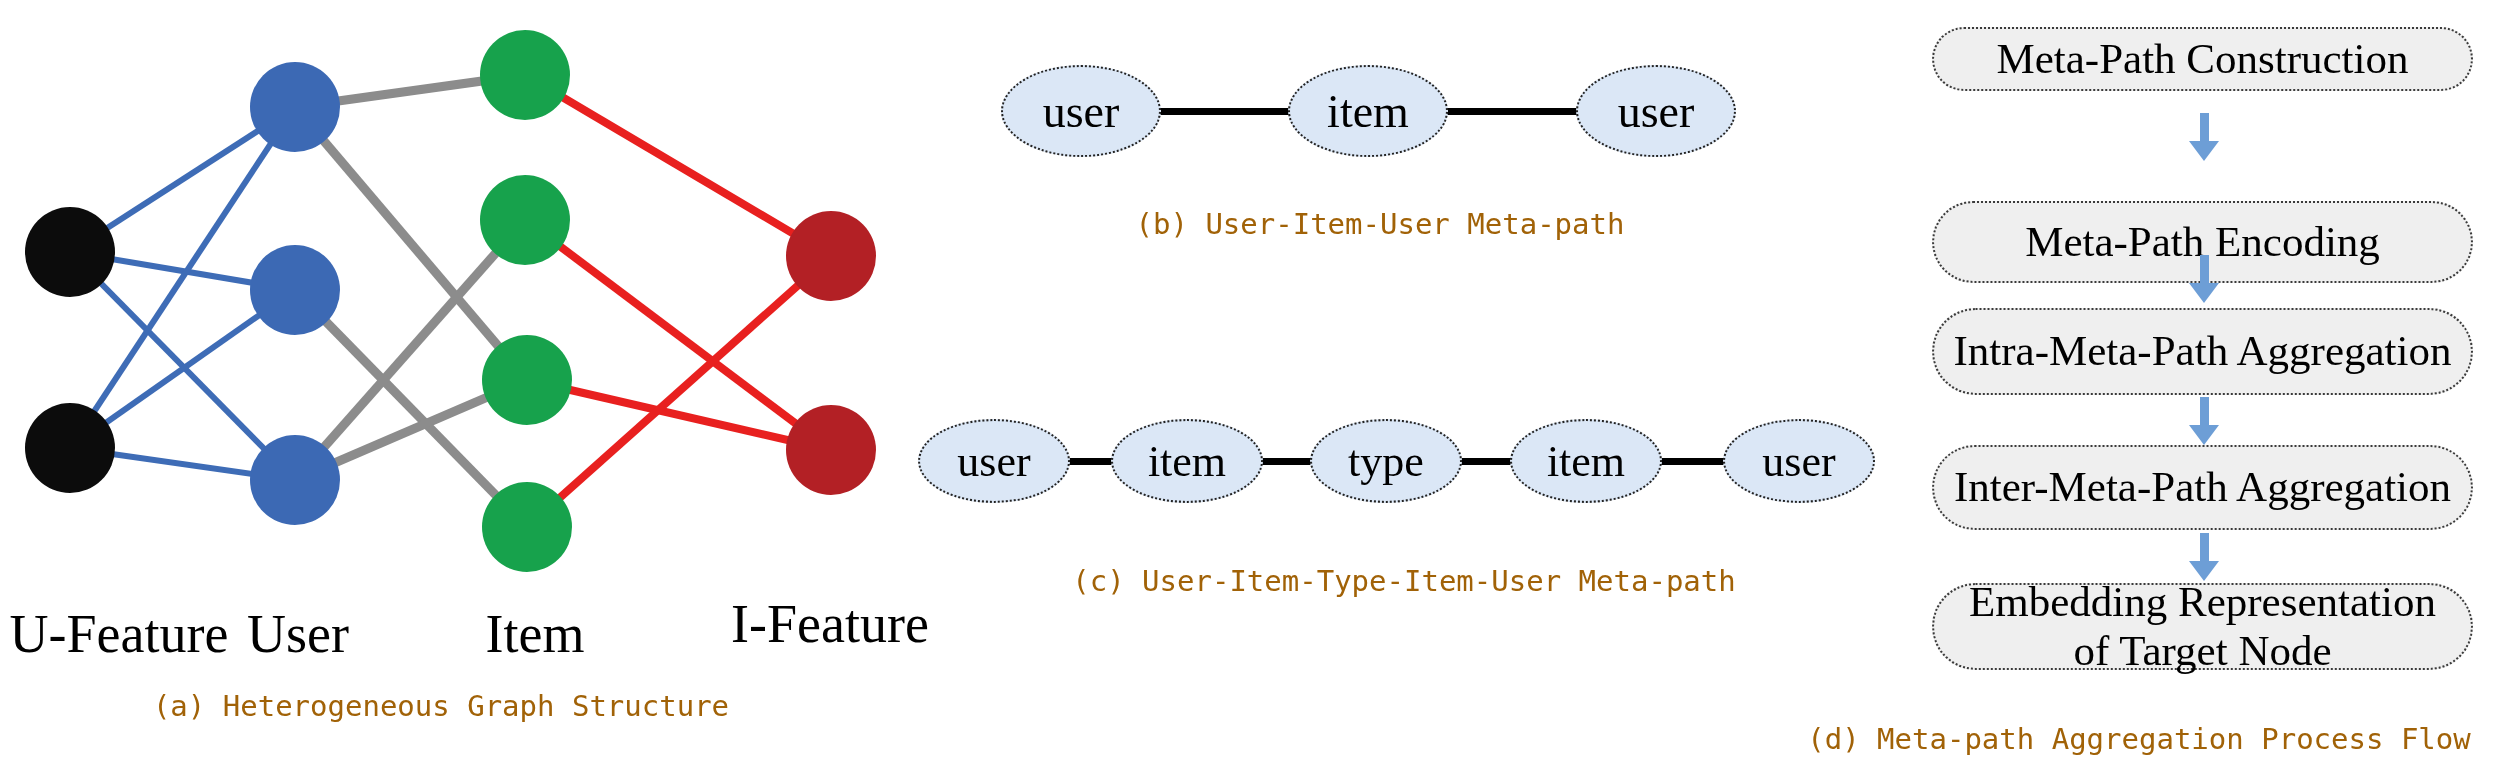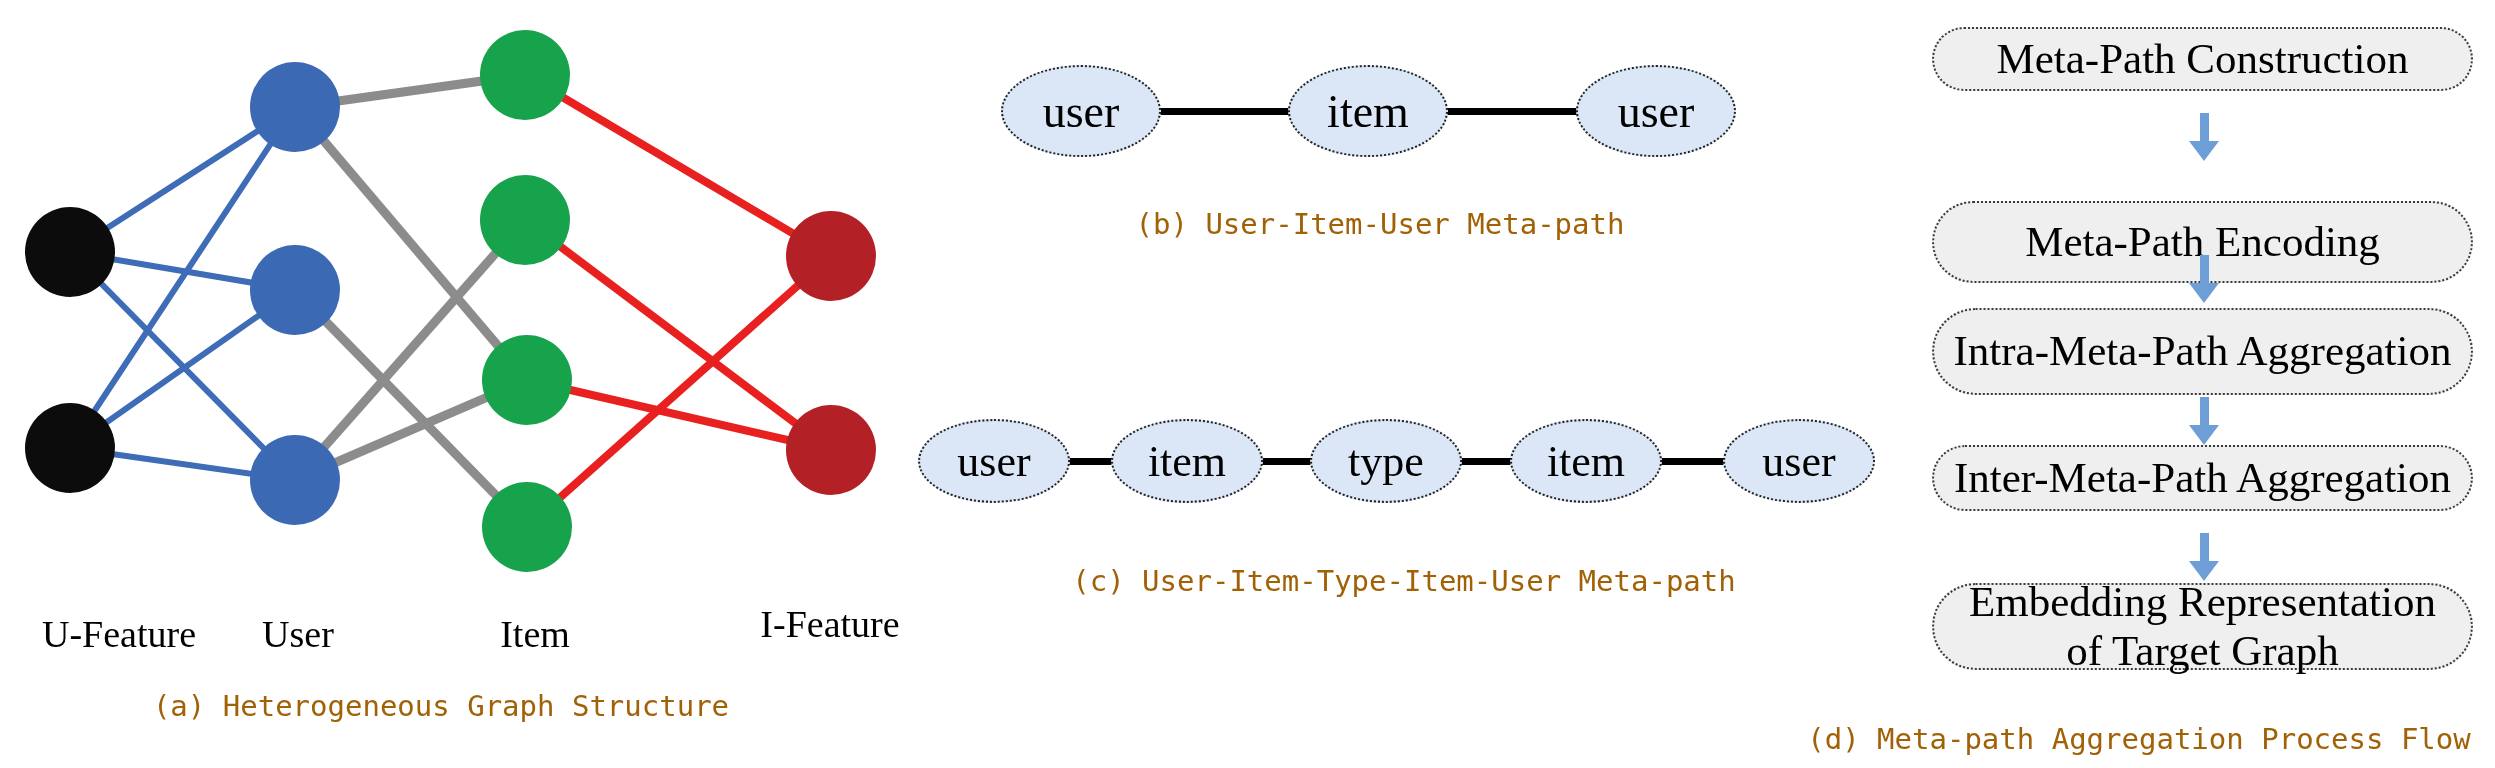--- a/index.html
+++ b/index.html
@@ -4,21 +4,21 @@
 <style>
   html,body { margin:0; padding:0; background:#ffffff; }
   .canvas {
     position:relative; width:2495px; height:768px; background:#ffffff;
     font-family:"Liberation Serif","DejaVu Serif",serif; overflow:hidden;
   }
   
   .graph-svg { position:absolute; left:0; top:0; width:940px; height:768px; }
   .a-label {
     position:absolute; transform:translate(-50%,-50%);
-    font-size:38px; color:#000; white-space:nowrap;
+    font-size:54px; color:#000; white-space:nowrap;
   }
   .al-1 { left:119px; top:634px; }
   .al-2 { left:298px; top:634px; }
   .al-3 { left:535px; top:634px; }
   .al-4 { left:830px; top:624px; }
   
   .caption {
     position:absolute; transform:translate(-50%,-50%);
     font-family:"DejaVu Sans Mono","Liberation Mono",monospace;
     font-size:29px; color:#a16207; white-space:nowrap;
@@ -49,21 +49,21 @@
   
   .dbox {
     position:absolute; left:1932px; width:541px; box-sizing:border-box;
     background:#efefef; border:2px dotted #3a3a3a; border-radius:46px;
     display:flex; flex-direction:column; align-items:center; justify-content:center;
     font-size:43px; color:#000; text-align:center; line-height:1.12; white-space:nowrap;
   }
   .db-1 { top:27px;  height:64px; }
   .db-2 { top:168px; height:82px;margin-top:33px; }
   .db-3 { top:308px; height:87px; }
-  .db-4 { top:445px; height:66px; }
+  .db-4 { top:445px; height:85px; }
   .db-5 { top:583px; height:87px; }
   
   .arrow {
     position:absolute; left:2204px; transform:translateX(-50%);
     display:flex; flex-direction:column; align-items:center;
   }
   .ar-1 { top:113px; } .ar-2 { top:255px; } .ar-3 { top:397px; } .ar-4 { top:533px; }
   .arrow .shaft { width:9px; height:28px; background:#6d9ed6; }
   .arrow .head  { width:0; height:0; border-left:15px solid transparent;
                   border-right:15px solid transparent; border-top:20px solid #6d9ed6; }
@@ -150,17 +150,17 @@
   </div>
   <div class="dbox db-4">
     <div>Inter-Meta-Path Aggregation</div>
   </div>
   <div class="arrow ar-4">
     <div class="shaft"></div>
     <div class="head"></div>
   </div>
   <div class="dbox db-5">
     <div>Embedding Representation</div>
-    <div>of Target Graph</div>
+    <div>of Target Node</div>
   </div>
   <span class="caption cap-d">(d) Meta-path Aggregation Process Flow</span>
 
 </div>
 
 </body></html>

